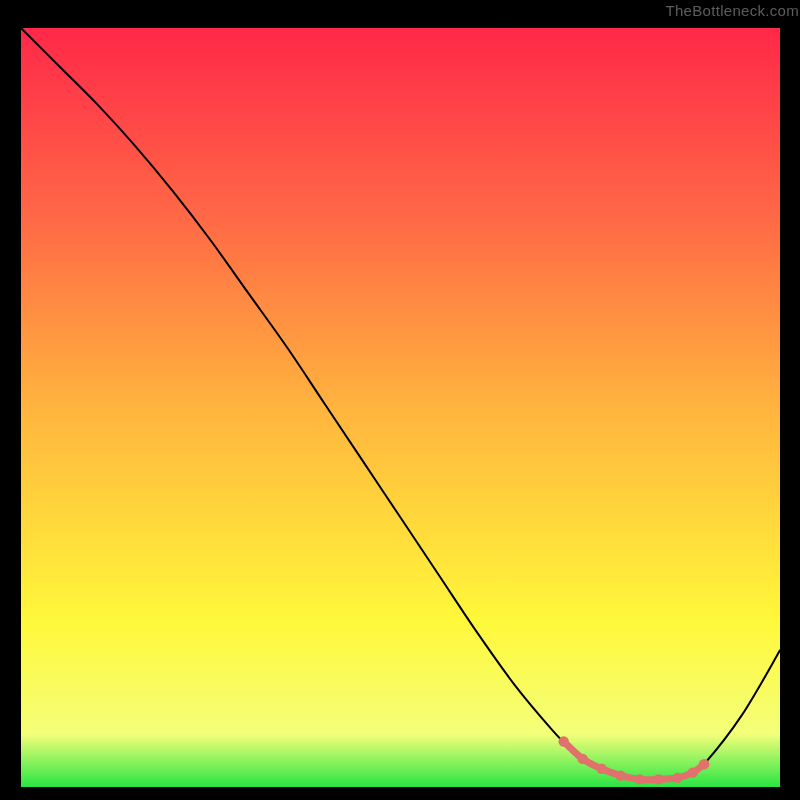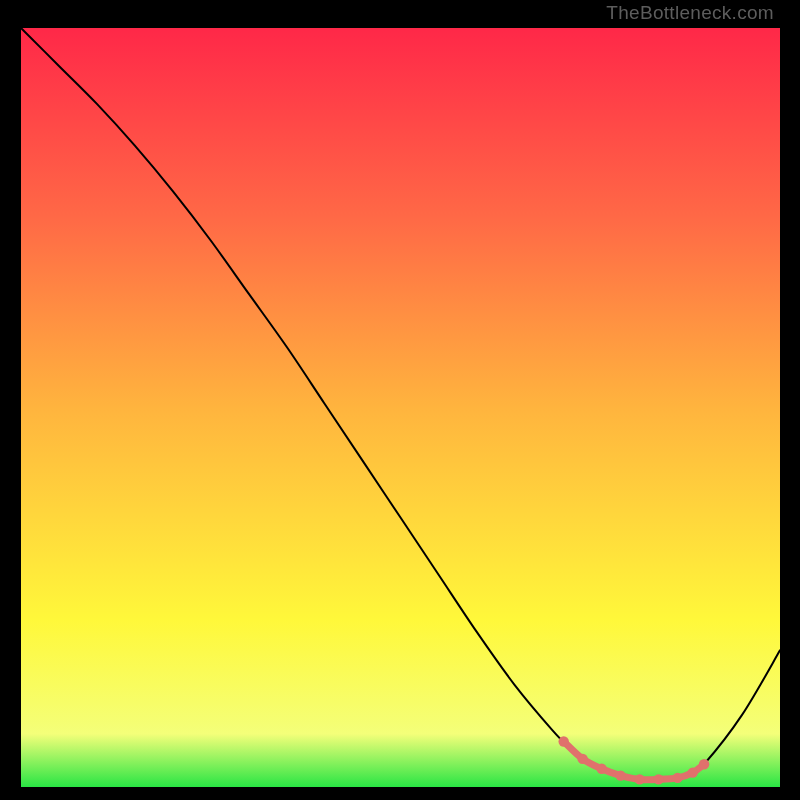--- a/index.html
+++ b/index.html
@@ -12,23 +12,23 @@
     font-family: Arial, Helvetica, sans-serif;
   }
   .stage {
     position: relative;
     width: 800px;
     height: 800px;
   }
   .watermark {
     position: absolute;
     top: 2px;
-    right: 26px;
+    right: 1px;
     color: #5d5d5d;
-    font-size: 19px;
+    font-size: 15px;
     font-weight: 400;
     letter-spacing: 0.3px;
     user-select: none;
   }
   .plot-wrap {
     position: absolute;
     left: 21px;
     top: 28px;
     width: 759px;
     height: 759px;

